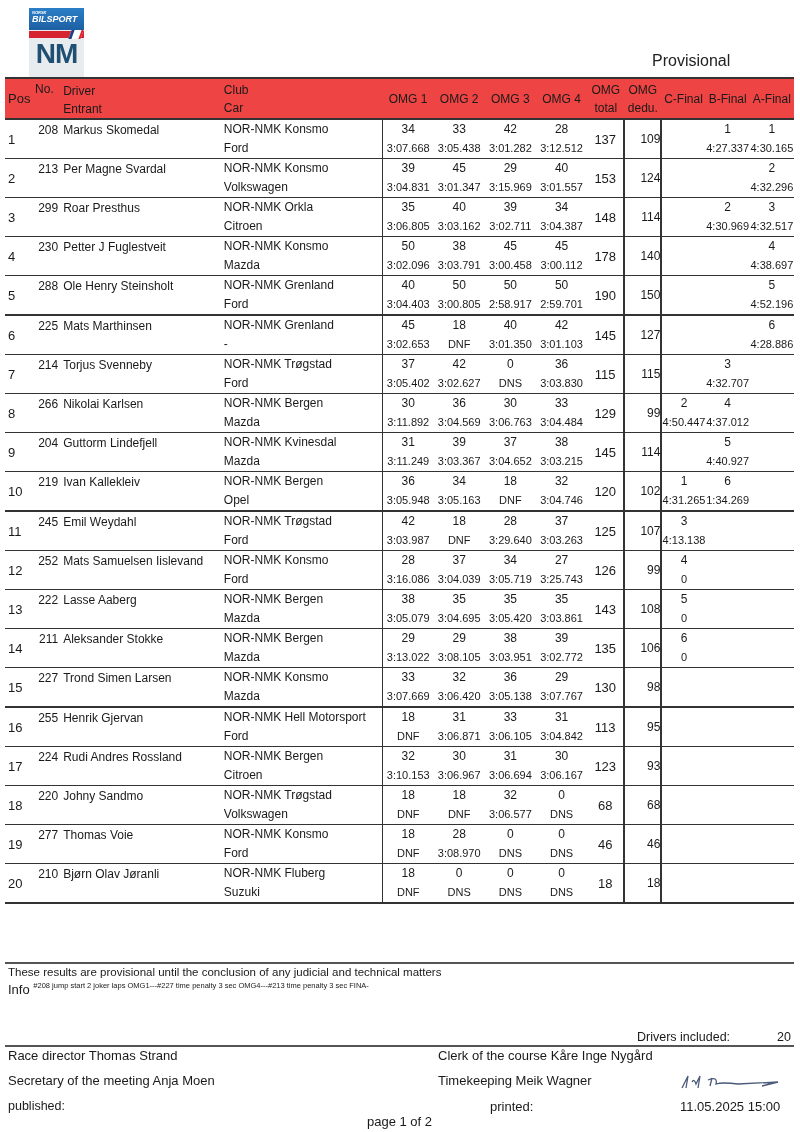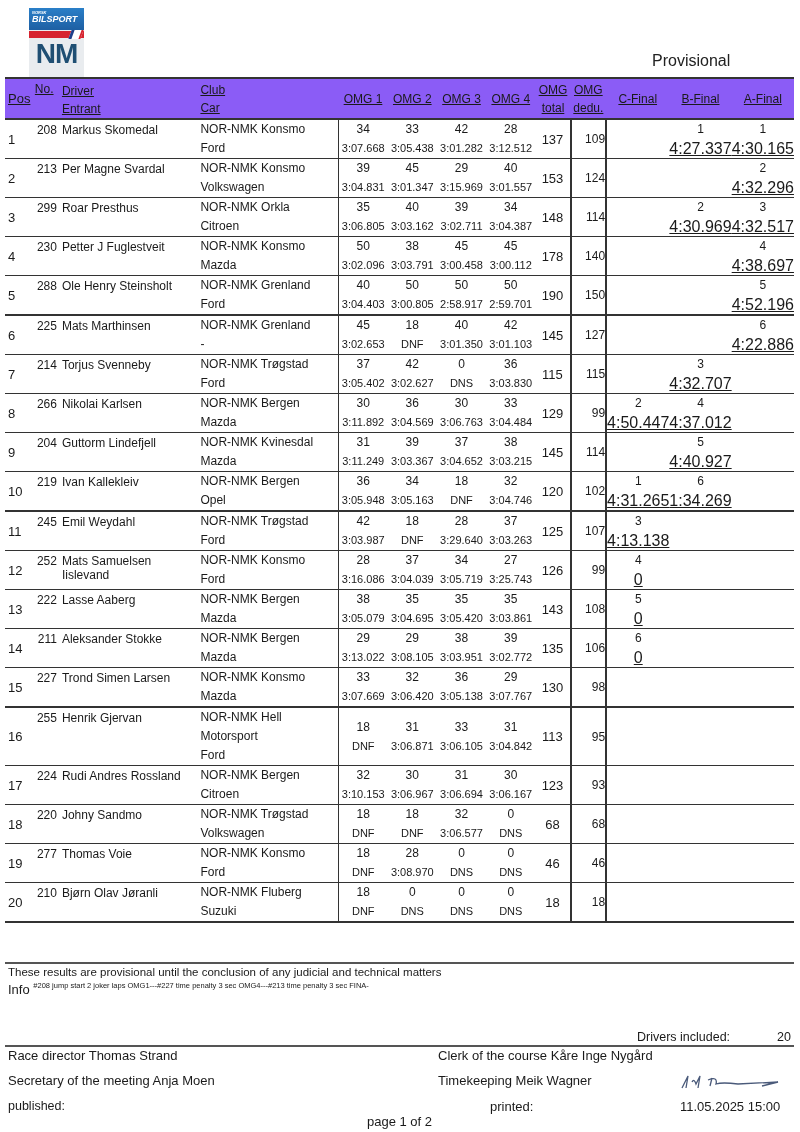--- a/index.html
+++ b/index.html
@@ -17,38 +17,38 @@
   .title1 { position: absolute; left: 230px; top: 16px; width: 340px; text-align: center; font-size: 17px; font-weight: bold; }
   .title2 { position: absolute; left: 200px; top: 48px; width: 400px; text-align: center; font-size: 17px; font-weight: bold; }
 
   .logo-nova { position: absolute; left: 658px; top: 10px; width: 134px; }
   .logo-nova .nova { font-size: 26px; font-weight: 900; font-style: italic; letter-spacing: 1px; color: #111; line-height: 24px; }
   .logo-nova .nova .o { color: #2a3fd0; }
   .logo-nova .motor { font-size: 7px; letter-spacing: 6px; font-weight: bold; color: #222; margin-top: 2px; }
   .provisional { position: absolute; left: 652px; top: 52px; font-size: 16px; color: #222; }
 
   table.results { position: absolute; left: 5px; top: 77px; width: 789px; border-collapse: collapse; font-size: 12px; }
-  table.results thead tr { background: #8b5cf6; text-decoration: underline; }
+  table.results thead tr { background: #ef4444; }
   table.results thead th { font-weight: normal; height: 36px; border-top: 2px solid #333; border-bottom: 2px solid #333; }
   table.results th, table.results td { padding: 0; vertical-align: middle; }
   .hd-2 { line-height: 18px; text-align: left; }
   .hd-c { text-align: center; line-height: 18px; }
   tr.row td { height: 38.6px; border-bottom: 1px solid #333; }
   tr.row.thick td { border-bottom: 2px solid #333; }
   .c-pos { width: 26px; text-align: left; padding-left: 3px !important; font-size: 13px; }
   .c-no { width: 32px; text-align: right; padding-right: 5px !important; vertical-align: top !important; padding-top: 3px !important; }
   .c-drv { width: 160px; vertical-align: top !important; padding-top: 3px !important; }
   .c-club { width: 158px; }
   .stack div { line-height: 19px; }
   .c-omg { width: 51px; text-align: center; }
   .c-omg.first { border-left: 1px solid #333; }
   .c-tot { width: 37px; text-align: center; font-size: 13px; }
   .c-ded { width: 36px; text-align: right; border-left: 2px solid #333; border-right: 2px solid #333; }
   .c-fin { width: 44px; text-align: center; }
-  .fin-time { font-size: 16px; text-decoration: underline; }
+  .fin-time { font-size: 11px; }
   .mini { font-size: 11px; }
 
   .footer-line { position: absolute; left: 5px; width: 789px; height: 2px; background: #555; }
   .disclaimer { position: absolute; left: 8px; top: 966px; font-size: 11.5px; }
   .info { position: absolute; left: 8px; top: 982px; font-size: 13px; }
   .info sup { font-size: 7.5px; vertical-align: top; position: relative; top: -1px; }
   .drivers-inc { position: absolute; left: 637px; top: 1030px; font-size: 12.5px; }
   .drivers-inc-val { position: absolute; left: 777px; top: 1030px; font-size: 12.5px; }
   .sig { position: absolute; font-size: 13px; }
   .signature { position: absolute; left: 678px; top: 1072px; width: 110px; height: 20px; }
@@ -328,21 +328,21 @@
     <td class="c-fin stack">
           <div></div>
           <div class="fin-time"></div>
         </td>
     <td class="c-fin stack">
           <div></div>
           <div class="fin-time"></div>
         </td>
     <td class="c-fin stack">
           <div>6</div>
-          <div class="fin-time">4:22.886</div>
+          <div class="fin-time">4:28.886</div>
         </td>
   </tr>
 
   <tr class="row">
     <td class="c-pos">7</td>
     <td class="c-no">214</td>
     <td class="c-drv">Torjus Svenneby</td>
     <td class="c-club stack">
       <div>NOR-NMK Trøgstad</div>
       <div>Ford</div>

